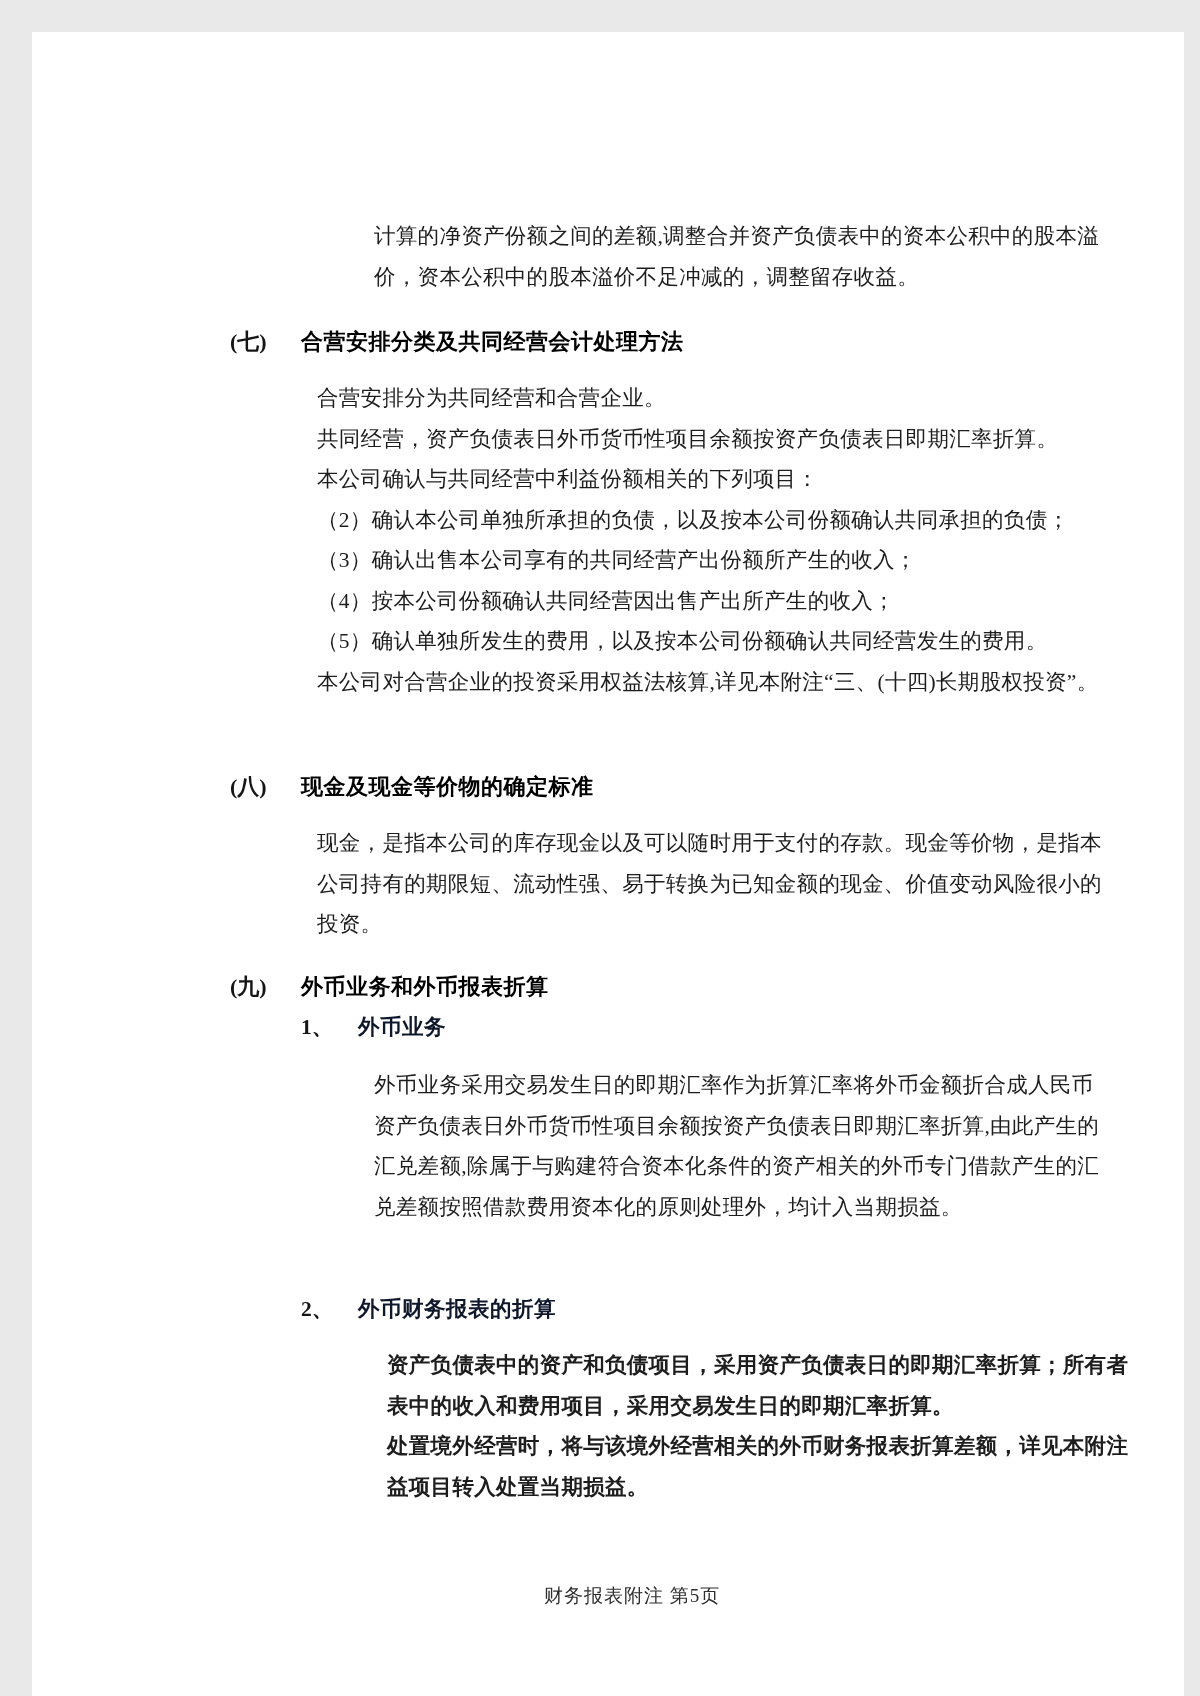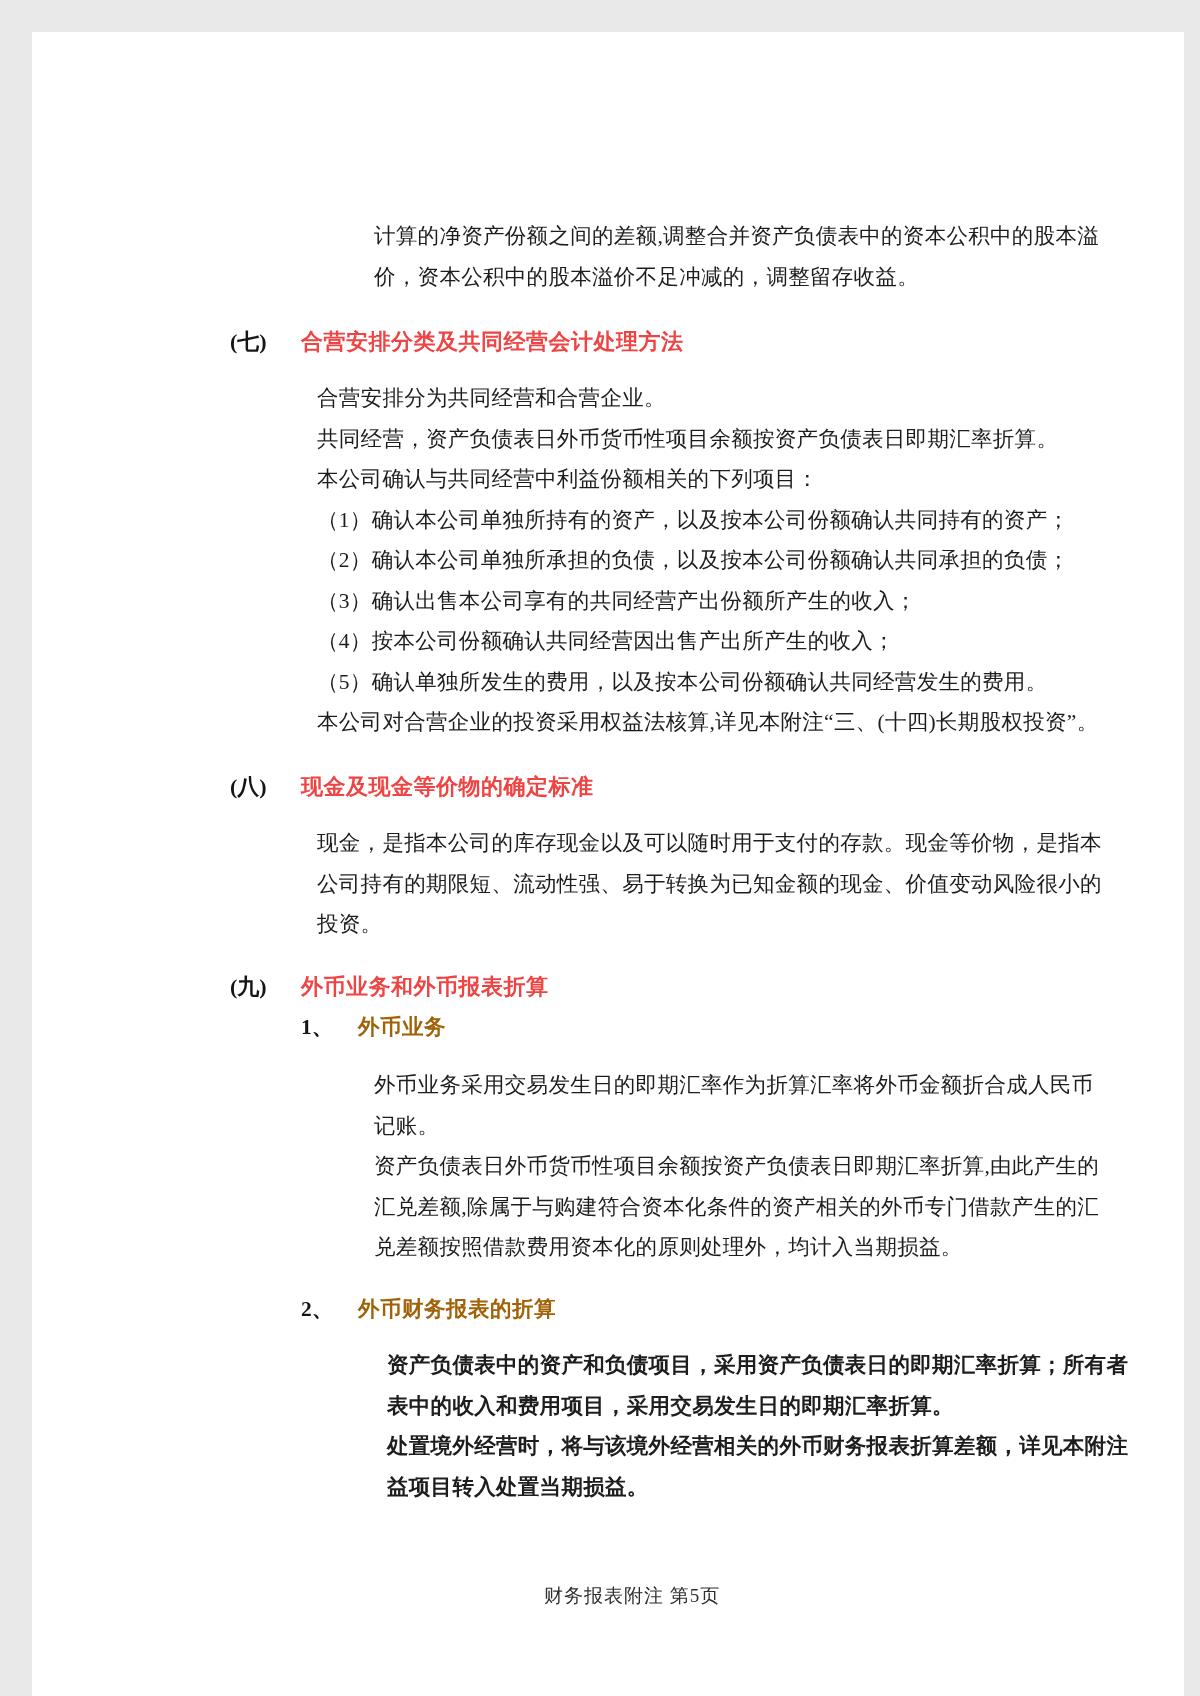--- a/index.html
+++ b/index.html
@@ -22,31 +22,31 @@
     letter-spacing: 0.3px;
   }
   .heading-row { position: absolute; left: 0; right: 0; height: 40px; }
   .sec-label {
     position: absolute; left: 182px; top: 0;
     font-size: 22px; font-weight: bold; line-height: 40px; color: #151515;
     white-space: nowrap;
   }
   .sec-title {
     position: absolute; left: 253px; top: 0;
-    font-size: 22px; font-weight: bold; line-height: 40px; color: #ef4444;
+    font-size: 22px; font-weight: bold; line-height: 40px; color: #000000;
     white-space: nowrap; letter-spacing: 0.5px;
   }
   .sub-label {
     position: absolute; left: 253px; top: 0;
     font-size: 21.5px; font-weight: bold; line-height: 40px; color: #151515;
     white-space: nowrap;
   }
   .sub-title {
     position: absolute; left: 310px; top: 0;
-    font-size: 21.5px; font-weight: bold; line-height: 40px; color: #a16207;
+    font-size: 21.5px; font-weight: bold; line-height: 40px; color: #0f172a;
     white-space: nowrap; letter-spacing: 0.5px;
   }
   .footer {
     position: absolute; left: 0; right: 0; top: 1535px;
     text-align: center;
     font-size: 19px; line-height: 26px;
     color: #2e2e2e; letter-spacing: 1px;
     white-space: nowrap;
   }
 </style>
@@ -61,21 +61,20 @@
   </div>
 
   <div class="heading-row" style="top:274px;">
     <span class="sec-label">(七)</span>
     <span class="sec-title">合营安排分类及共同经营会计处理方法</span>
   </div>
   <div class="abs" style="top:314px; left:253px;">
     <div class="line">合营安排分为共同经营和合营企业。</div>
     <div class="line">共同经营，资产负债表日外币货币性项目余额按资产负债表日即期汇率折算。</div>
     <div class="line">本公司确认与共同经营中利益份额相关的下列项目：</div>
-    <div class="line">（1）确认本公司单独所持有的资产，以及按本公司份额确认共同持有的资产；</div>
     <div class="line">（2）确认本公司单独所承担的负债，以及按本公司份额确认共同承担的负债；</div>
     <div class="line">（3）确认出售本公司享有的共同经营产出份额所产生的收入；</div>
     <div class="line">（4）按本公司份额确认共同经营因出售产出所产生的收入；</div>
     <div class="line">（5）确认单独所发生的费用，以及按本公司份额确认共同经营发生的费用。</div>
     <div class="line">本公司对合营企业的投资采用权益法核算,详见本附注“三、(十四)长期股权投资”。</div>
   </div>
 
   <div class="heading-row" style="top:719px;">
     <span class="sec-label">(八)</span>
     <span class="sec-title">现金及现金等价物的确定标准</span>
@@ -90,21 +89,20 @@
     <span class="sec-label">(九)</span>
     <span class="sec-title">外币业务和外币报表折算</span>
   </div>
 
   <div class="heading-row" style="top:959px;">
     <span class="sub-label">1、</span>
     <span class="sub-title">外币业务</span>
   </div>
   <div class="abs" style="top:1001px; left:310px;">
     <div class="line">外币业务采用交易发生日的即期汇率作为折算汇率将外币金额折合成人民币</div>
-    <div class="line">记账。</div>
     <div class="line">资产负债表日外币货币性项目余额按资产负债表日即期汇率折算,由此产生的</div>
     <div class="line">汇兑差额,除属于与购建符合资本化条件的资产相关的外币专门借款产生的汇</div>
     <div class="line">兑差额按照借款费用资本化的原则处理外，均计入当期损益。</div>
   </div>
 
   <div class="heading-row" style="top:1241px;">
     <span class="sub-label">2、</span>
     <span class="sub-title">外币财务报表的折算</span>
   </div>
   <div class="abs" style="top:1281px; left:323px;font-weight:bold;">

